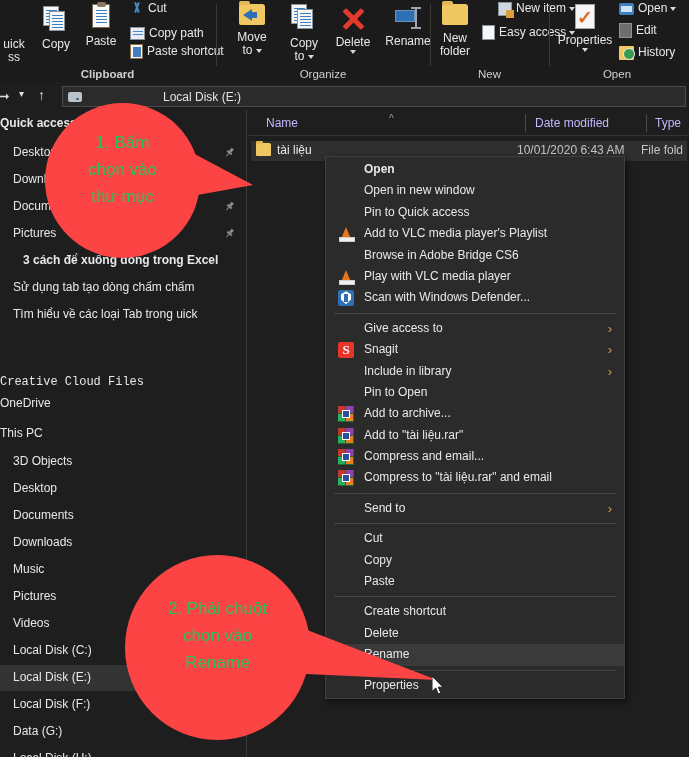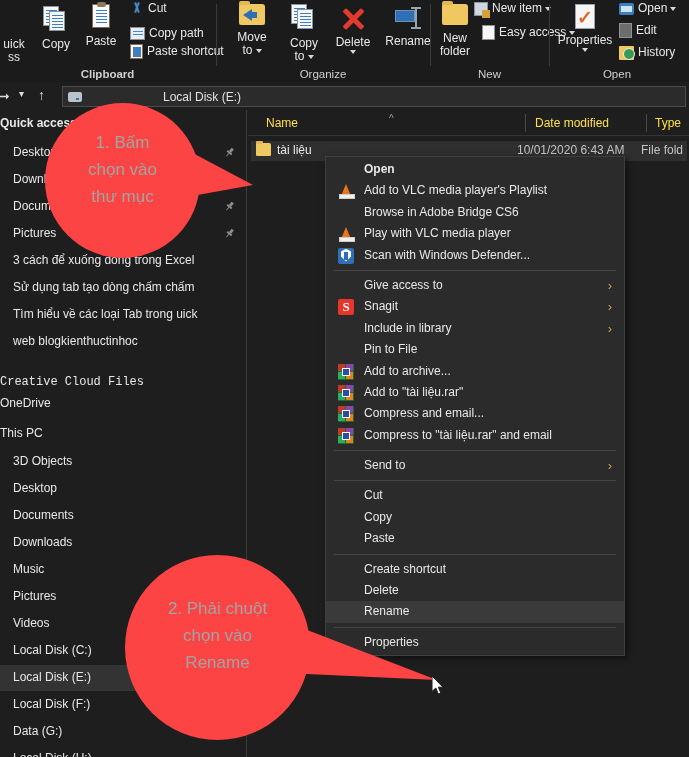--- a/index.html
+++ b/index.html
@@ -74,21 +74,21 @@
   #sidebar { position:absolute;left:0;top:110px;width:247px;height:647px;background:#1e1e1e;overflow:hidden;}
   .nav-row { position:absolute; left:0; width:247px; height:26px; font-size:12px; color:#e8e8e8; }
   .nav-row .txt { position:absolute; top:5px; }
   .nav-row.sel { background:#333333; }
   .pin { position:absolute; right:12px; top:7px; width:11px; height:11px; }
   #side-divider{position:absolute;left:246px;top:110px;width:1px;height:647px;background:#3a3a3a;}
 
   
   #filepane { position:absolute;left:248px;top:110px;width:441px;height:647px;background:#1e1e1e;}
   #colhead { position:absolute;left:0;top:0;width:441px;height:26px;border-bottom:1px solid #333;}
-  .colh { position:absolute;top:6px;font-size:12px;color:#fde047;}
+  .colh { position:absolute;top:6px;font-size:12px;color:#c4b5fd;}
   .colsep{position:absolute;top:4px;width:1px;height:18px;background:#4a4a4a;}
   #sortmark{position:absolute;left:141px;top:3px;font-size:10px;color:#9aa4ae;}
   #filerow { position:absolute;left:3px;top:31px;width:436px;height:20px;background:#2f2f2f;}
   #filerow .fic{position:absolute;left:5px;top:2px;width:15px;height:13px;background:#f0c861;border-radius:1px 2px 1px 1px;}
   #filerow .fic::before{content:"";position:absolute;left:0;top:-2px;width:7px;height:3px;background:#e3b94f;border-radius:1px 1px 0 0;}
   #filerow .fname{position:absolute;left:26px;top:2px;font-size:12px;color:#e8e8e8;}
   #filerow .fdate{position:absolute;left:266px;top:2px;font-size:12px;color:#c4c4c4;}
   #filerow .ftype{position:absolute;left:390px;top:2px;font-size:12px;color:#c4c4c4;}
 
   
@@ -115,21 +115,21 @@
   .ic-rar .q3{left:0;top:8px;background:#27ae60;} .ic-rar .q4{left:8px;top:8px;background:#e67e22;}
   .ic-rar .bk{position:absolute;left:4px;top:4px;width:8px;height:8px;background:#fff;}
   .ic-rar .bk::after{content:"";position:absolute;left:1px;top:1px;width:6px;height:6px;background:#2b4ea0;}
 
   
   #cursor { position:absolute; left:432px; top:676px; width:14px; height:20px; }
 
   
   .callout { position:absolute; }
   .bub { position:absolute; border-radius:50%; background:#fc4444; }
-  .bub-txt { position:absolute; width:100%; text-align:center; color:#a3a3a3; font-size:17px; line-height:24px; }
+  .bub-txt { position:absolute; width:100%; text-align:center; color:#22c55e; font-size:17px; line-height:24px; }
 </style>
 </head>
 <body>
 
 <div id="ribbon">
 
   <div class="ribbon-group" style="left:0;width:160px;">
     <div class="rb-big" style="left:-14px;top:36px;width:56px;">
       <span class="lbl">uick</span>
       <span class="lbl" style="margin-top:0">ss</span>
@@ -178,21 +178,21 @@
     <div class="grp-title" style="left:0;width:214px;">Organize</div>
   </div>
   <div class="grp-sep" style="left:430px;"></div>
 
   <div class="ribbon-group" style="left:430px;width:119px;">
     <div class="rb-big" style="left:-3px;top:4px;width:56px;">
       <span class="i-folder"></span>
       <span class="lbl" style="margin-top:4px">New</span>
       <span class="lbl" style="margin-top:0">folder</span>
     </div>
-    <div class="rb-small" style="left:44px;top:1px;">
+    <div class="rb-small" style="left:68px;top:1px;">
       <span class="ic i-newitem"></span><span>New item</span><span class="caret"></span>
     </div>
     <div class="rb-small" style="left:52px;top:25px;">
       <span class="ic i-ez"></span><span>Easy access</span><span class="caret"></span>
     </div>
     <div class="grp-title" style="left:0;width:119px;">New</div>
   </div>
   <div class="grp-sep" style="left:549px;"></div>
 
   <div class="ribbon-group" style="left:549px;width:140px;">
@@ -262,30 +262,27 @@
       <span class="txt" style="left: 13px;">Pictures</span>
       <svg class="pin" viewBox="0 0 12 12">
         <g fill="#8d8d8d" transform="rotate(40 6 6)">
           <rect x="4.4" y="0.5" width="3.2" height="4.6"></rect>
           <rect x="2.8" y="5" width="6.4" height="2.1"></rect>
           <rect x="5.5" y="7" width="1" height="4.3"></rect>
         </g>
       </svg>
     </div>
     <div class="nav-row" style="top: 138px;">
-      <span class="txt" style="left: 13px;">3 cách để xuống dòng trong Excel</span>
+      <span class="txt" style="left: 23px; font-weight: bold;">3 cách để xuống dòng trong Excel</span>
     </div>
     <div class="nav-row" style="top: 165px;">
       <span class="txt" style="left: 13px;">Sử dụng tab tạo dòng chấm chấm</span>
     </div>
     <div class="nav-row" style="top: 192px;">
       <span class="txt" style="left: 13px;">Tìm hiểu về các loại Tab trong uick</span>
-    </div>
-    <div class="nav-row" style="top: 219px;">
-      <span class="txt" style="left: 13px;">web blogkienthuctinhoc</span>
     </div>
     <div class="nav-row" style="top: 260px; font-family: Liberation Mono, monospace;">
       <span class="txt" style="left: 0px;">Creative Cloud Files</span>
     </div>
     <div class="nav-row" style="top: 281px;">
       <span class="txt" style="left: 0px;">OneDrive</span>
     </div>
     <div class="nav-row" style="top: 311px;">
       <span class="txt" style="left: 0px;">This PC</span>
     </div>
@@ -340,29 +337,31 @@
   <div id="filerow">
     <span class="fic"></span>
     <span class="fname">tài liệu</span>
     <span class="fdate">10/01/2020 6:43 AM</span>
     <span class="ftype">File fold</span>
   </div>
 </div>
 
 <div id="ctxmenu">
     <div class="mi bold"><span>Open</span></div>
+    <div class="mi"><span>Open in new window</span></div>
+    <div class="mi"><span>Pin to Quick access</span></div>
     <div class="mi"><span class="mic ic-vlc"></span><span>Add to VLC media player's Playlist</span></div>
     <div class="mi"><span>Browse in Adobe Bridge CS6</span></div>
     <div class="mi"><span class="mic ic-vlc"></span><span>Play with VLC media player</span></div>
     <div class="mi"><span class="mic ic-def"></span><span>Scan with Windows Defender...</span></div>
     <div class="msep"></div>
     <div class="mi"><span>Give access to</span><span class="arrow">›</span></div>
     <div class="mi"><span class="mic ic-snag">S</span><span>Snagit</span><span class="arrow">›</span></div>
     <div class="mi"><span>Include in library</span><span class="arrow">›</span></div>
-    <div class="mi"><span>Pin to File</span></div>
+    <div class="mi"><span>Pin to Open</span></div>
     <div class="mi"><span class="mic ic-rar">
         <span class="q q1"></span>
         <span class="q q2"></span>
         <span class="q q3"></span>
         <span class="q q4"></span>
         <span class="bk"></span>
       </span><span>Add to archive...</span></div>
     <div class="mi"><span class="mic ic-rar">
         <span class="q q1"></span>
         <span class="q q2"></span>

